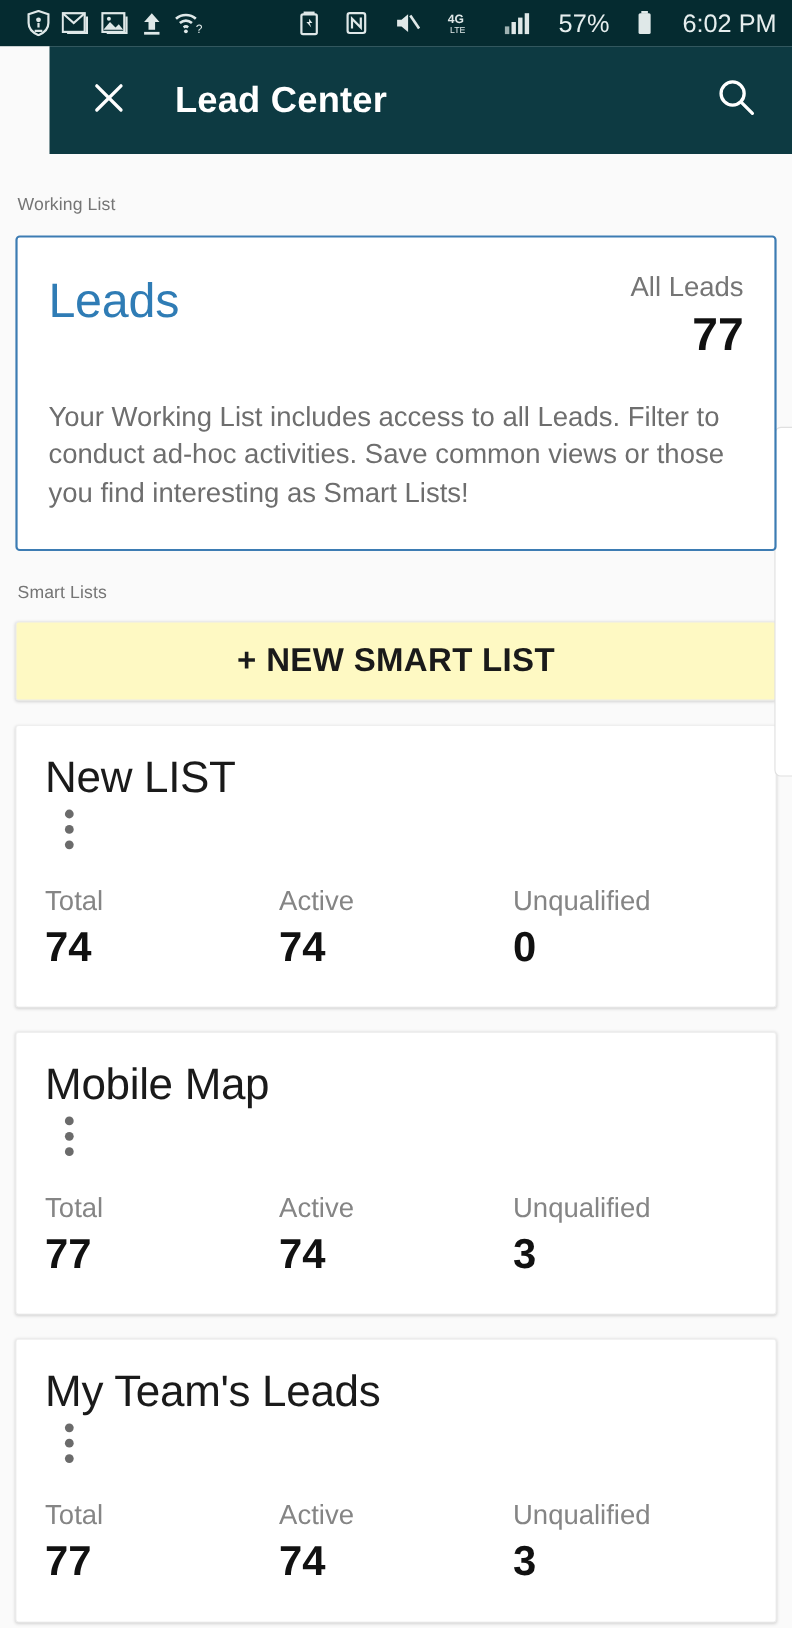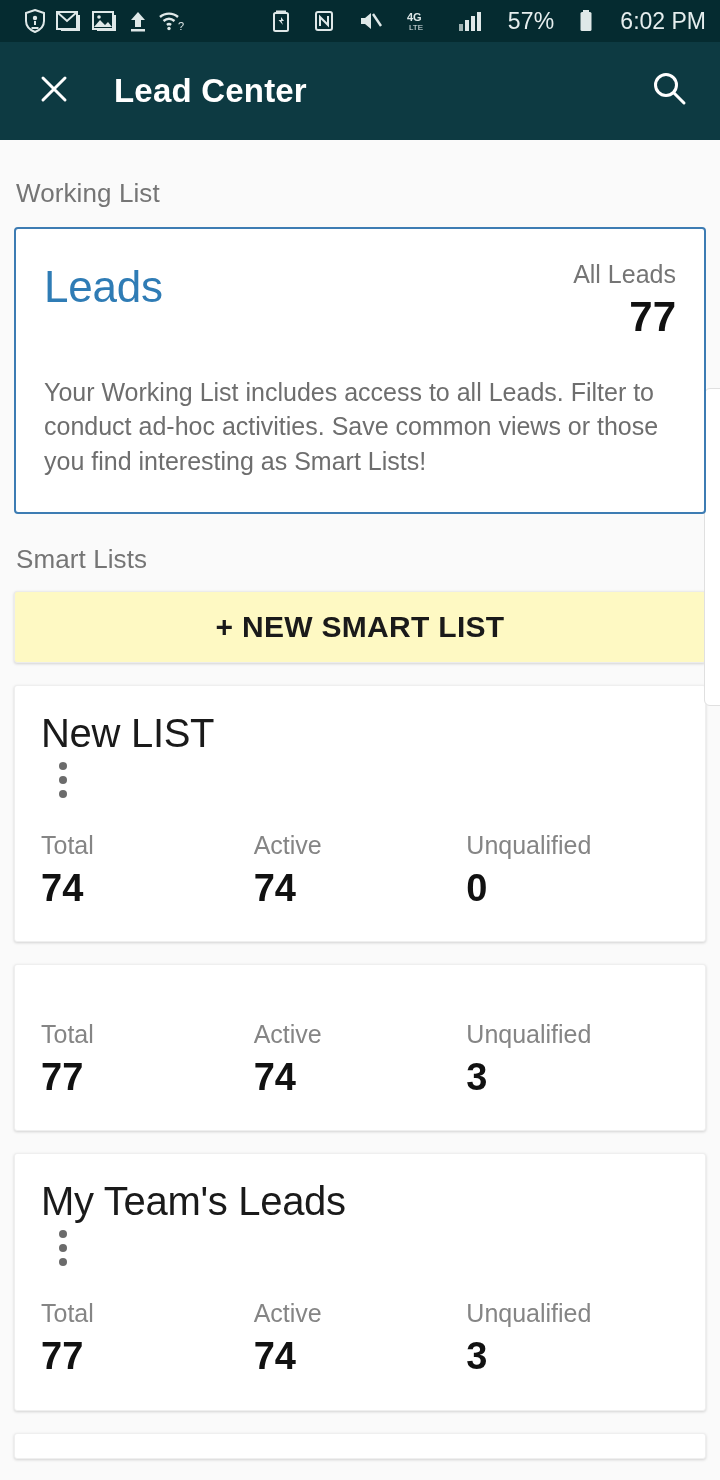--- a/index.html
+++ b/index.html
@@ -41,20 +41,21 @@
   }
   .sb-clock { font-size: 23px; color: #e6eeee; margin-left: 2px; white-space: nowrap; }
 
   
   .app-bar {
     height: 98px;
     background: #0d3a42;
     display: flex;
     align-items: center;
     padding: 0 22px 0 26px;
+    margin-left: 45px;
   }
   .appbar-close {
     width: 56px; height: 56px;
     display: flex; align-items: center; justify-content: center;
     flex: 0 0 auto;
     cursor: pointer;
   }
   .appbar-title {
     color: #ffffff;
     font-size: 33px;
@@ -73,21 +74,21 @@
   
   .content {
     position: relative;
     height: calc(1480px - 42px - 98px);
     background: #fafafa;
     overflow: hidden;
   }
 
   .section-label {
     color: #757575;
-    font-size: 26px;
+    font-size: 16px;
     padding: 38px 16px 18px 16px;
     letter-spacing: .1px;
   }
   .section-label.tight { padding-top: 30px; padding-bottom: 16px; }
 
   
   .working-card {
     margin: 0 14px;
     background: #ffffff;
     border: 2px solid #3d7cb3;
@@ -375,20 +376,28 @@
         <div class="sl-stat-value">74</div>
       </div>
       <div class="sl-stat">
         <div class="sl-stat-label">Unqualified</div>
         <div class="sl-stat-value">0</div>
       </div>
     </div>
   </div>
 
   <div class="sl-card">
+    <div class="sl-head">
+      <div class="sl-title">Mobile Map</div>
+      <div class="kebab">
+          <i></i>
+          <i></i>
+          <i></i>
+        </div>
+    </div>
     <div class="sl-stats">
       <div class="sl-stat">
         <div class="sl-stat-label">Total</div>
         <div class="sl-stat-value">77</div>
       </div>
       <div class="sl-stat">
         <div class="sl-stat-label">Active</div>
         <div class="sl-stat-value">74</div>
       </div>
       <div class="sl-stat">

